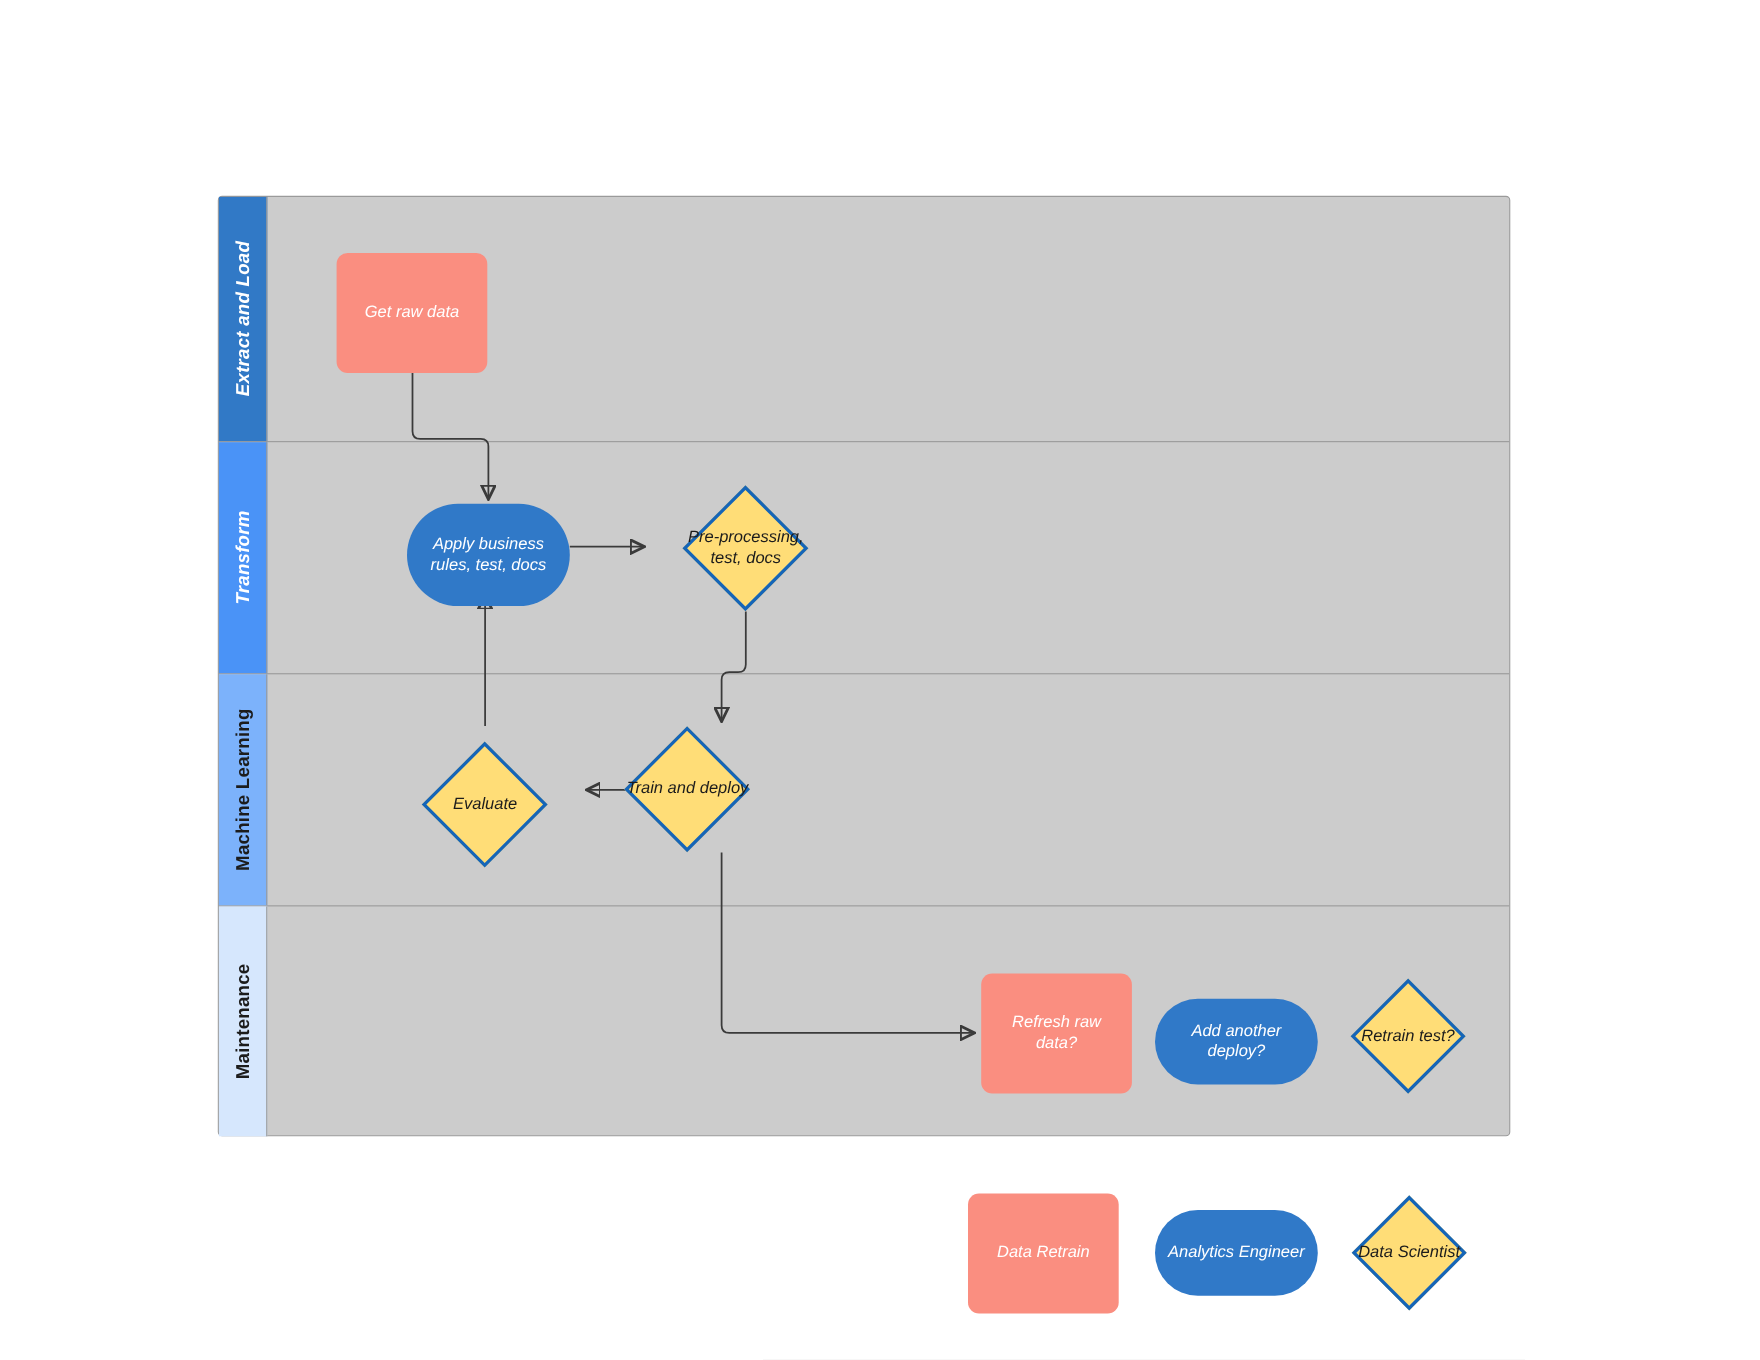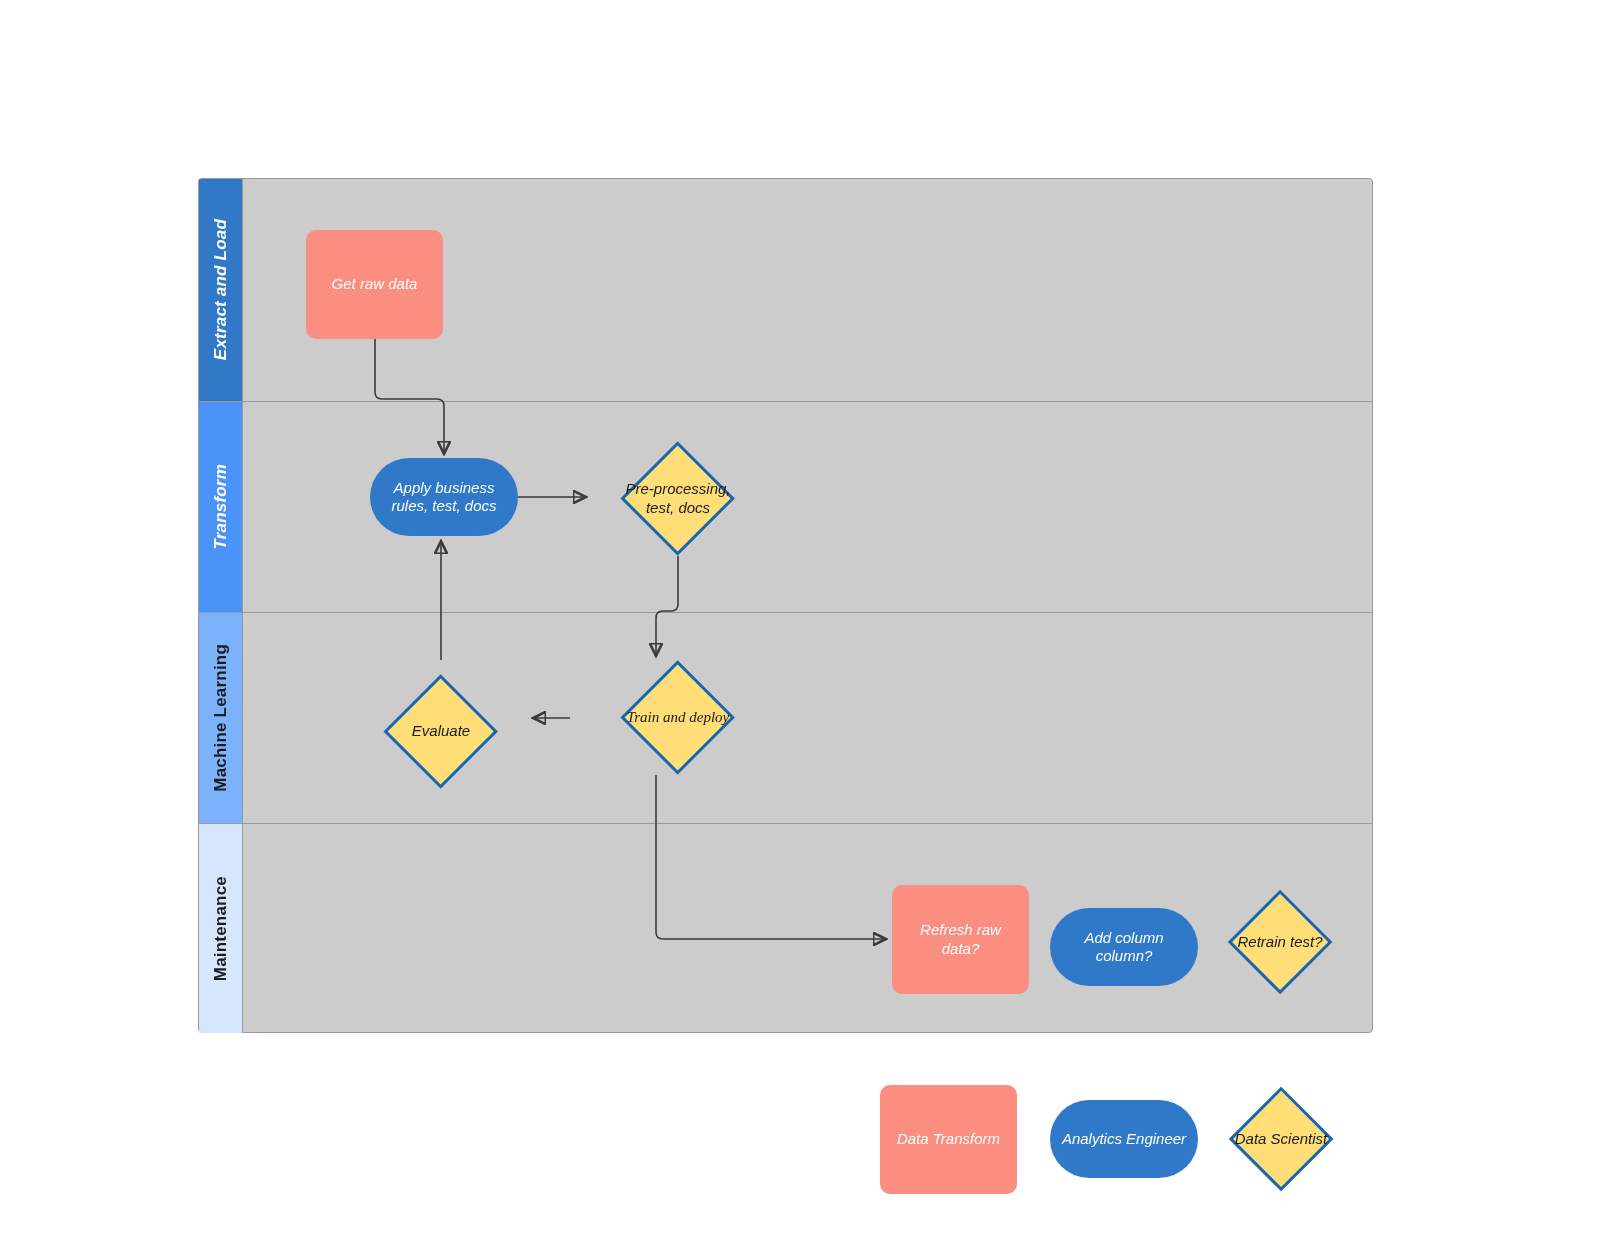--- a/index.html
+++ b/index.html
@@ -94,51 +94,51 @@
 
   <path d="M570,718 L534,718" marker-end="url(#ah)"></path>
 
   <path d="M441,660 L441,542" marker-end="url(#ah)"></path>
 
   <path d="M656,775 L656,932 Q656,939 663,939 L885,939" marker-end="url(#ah)"></path>
 </svg>
 
 <div id="legend">
     <div class="node rect" style="left: 0px; top: 0px; width: 137px; height: 109px; background: rgb(250, 142, 128);">
-      <span style="max-width: 119px;">Data Transform</span>
+      <span style="max-width: 119px;">Data Retrain</span>
     </div>
     <div class="node diamond" style="left: 333px; top: 2px; width: 136px; height: 105px;">
       <div class="dshape" style="width: 74.235px; height: 74.235px; inset: auto;"></div>
       <div class="dtxt">Data Scientist</div>
     </div>
     <div class="node pill" style="left: 170px; top: 15px; width: 148px; height: 78px; background: rgb(48, 121, 200);">
       <span style="max-width: 130px;">Analytics Engineer</span>
     </div>
   </div>
 
 <div class="node rect" style="left: 306px; top: 230px; width: 137px; height: 109px;">
     <span style="max-width: 119px;">Get raw data</span>
   </div>
-<div class="node pill" style="left: 370px; top: 458px; width: 148px; height: 78px;">
+<div class="node pill" style="left: 370px; top: 458px; width: 148px; height: 93px;">
     <span style="max-width: 130px;">Apply business rules, test, docs</span>
   </div>
 <div class="node diamond" style="left: 592px; top: 441px; width: 172px; height: 115px;">
     <div class="dshape" style="width: 81.305px; height: 81.305px; inset: auto;"></div>
     <div class="dtxt wrap" style="max-width: 134.16px; text-align: center;">Pre-processing, test, docs</div>
   </div>
 <div class="node diamond" style="left: 355px; top: 674px; width: 172px; height: 115px;">
     <div class="dshape" style="width: 81.305px; height: 81.305px; inset: auto;"></div>
     <div class="dtxt">Evaluate</div>
   </div>
-<div class="node diamond" style="left: 592px; top: 660px; width: 172px; height: 115px; font-family: Liberation Serif, serif;">
+<div class="node diamond" style="left: 539px; top: 660px; width: 172px; height: 115px;">
     <div class="dshape" style="width: 81.305px; height: 81.305px; inset: auto;"></div>
     <div class="dtxt">Train and deploy</div>
   </div>
 <div class="node rect" style="left: 892px; top: 885px; width: 137px; height: 109px; align-items: center;">
     <span style="max-width: 119px;">Refresh raw data?</span>
   </div>
 <div class="node pill" style="left: 1050px; top: 908px; width: 148px; height: 78px;">
-    <span style="max-width: 130px;">Add column column?</span>
+    <span style="max-width: 130px;">Add another deploy?</span>
   </div>
 <div class="node diamond" style="left: 1212px; top: 890px; width: 136px; height: 105px;">
     <div class="dshape" style="width: 74.235px; height: 74.235px; inset: auto;"></div>
     <div class="dtxt">Retrain test?</div>
   </div>
 
 </body></html>

